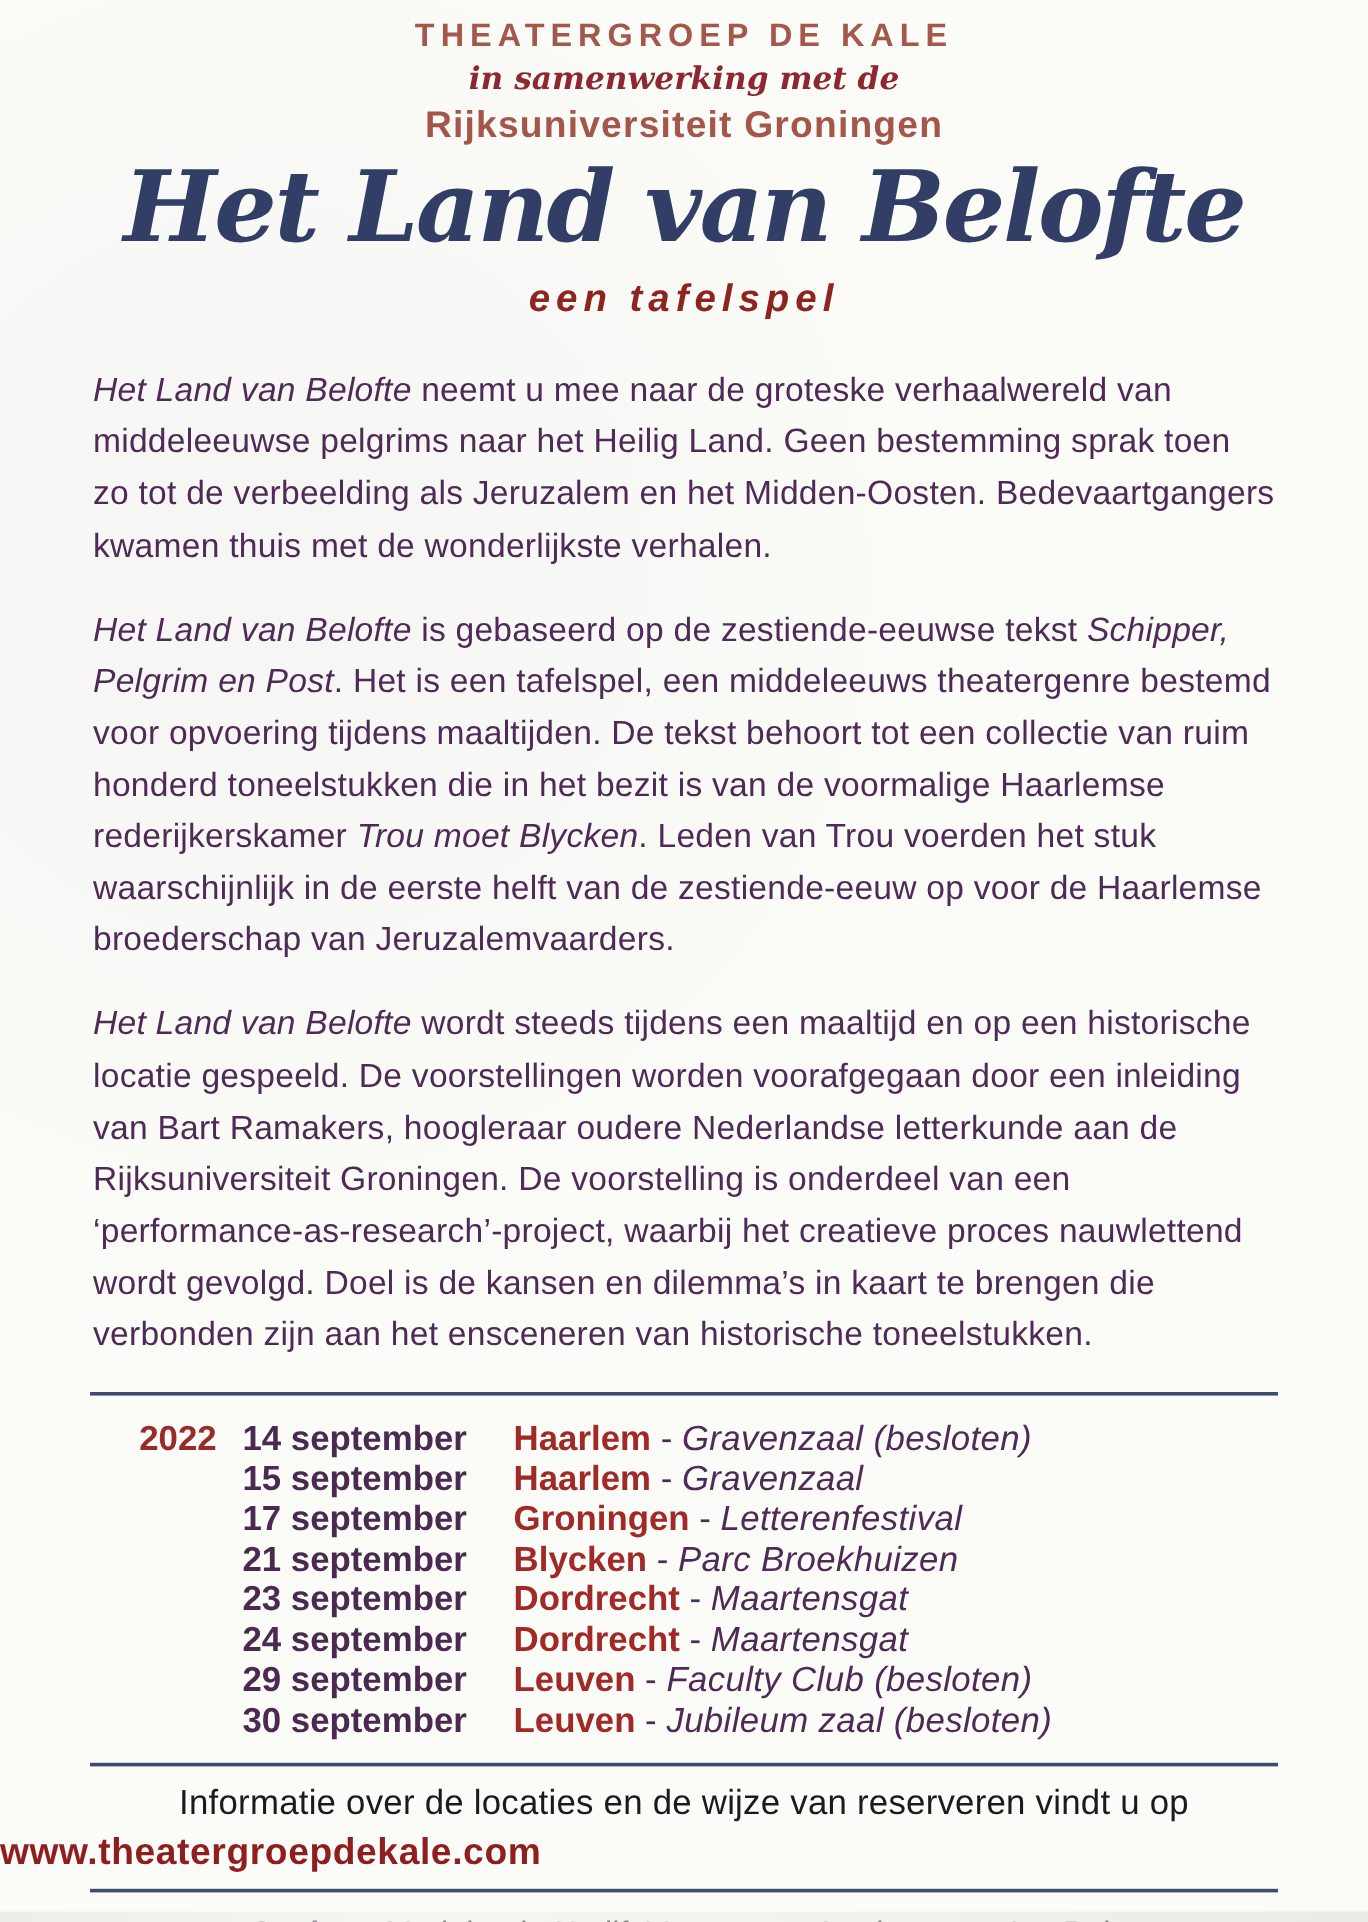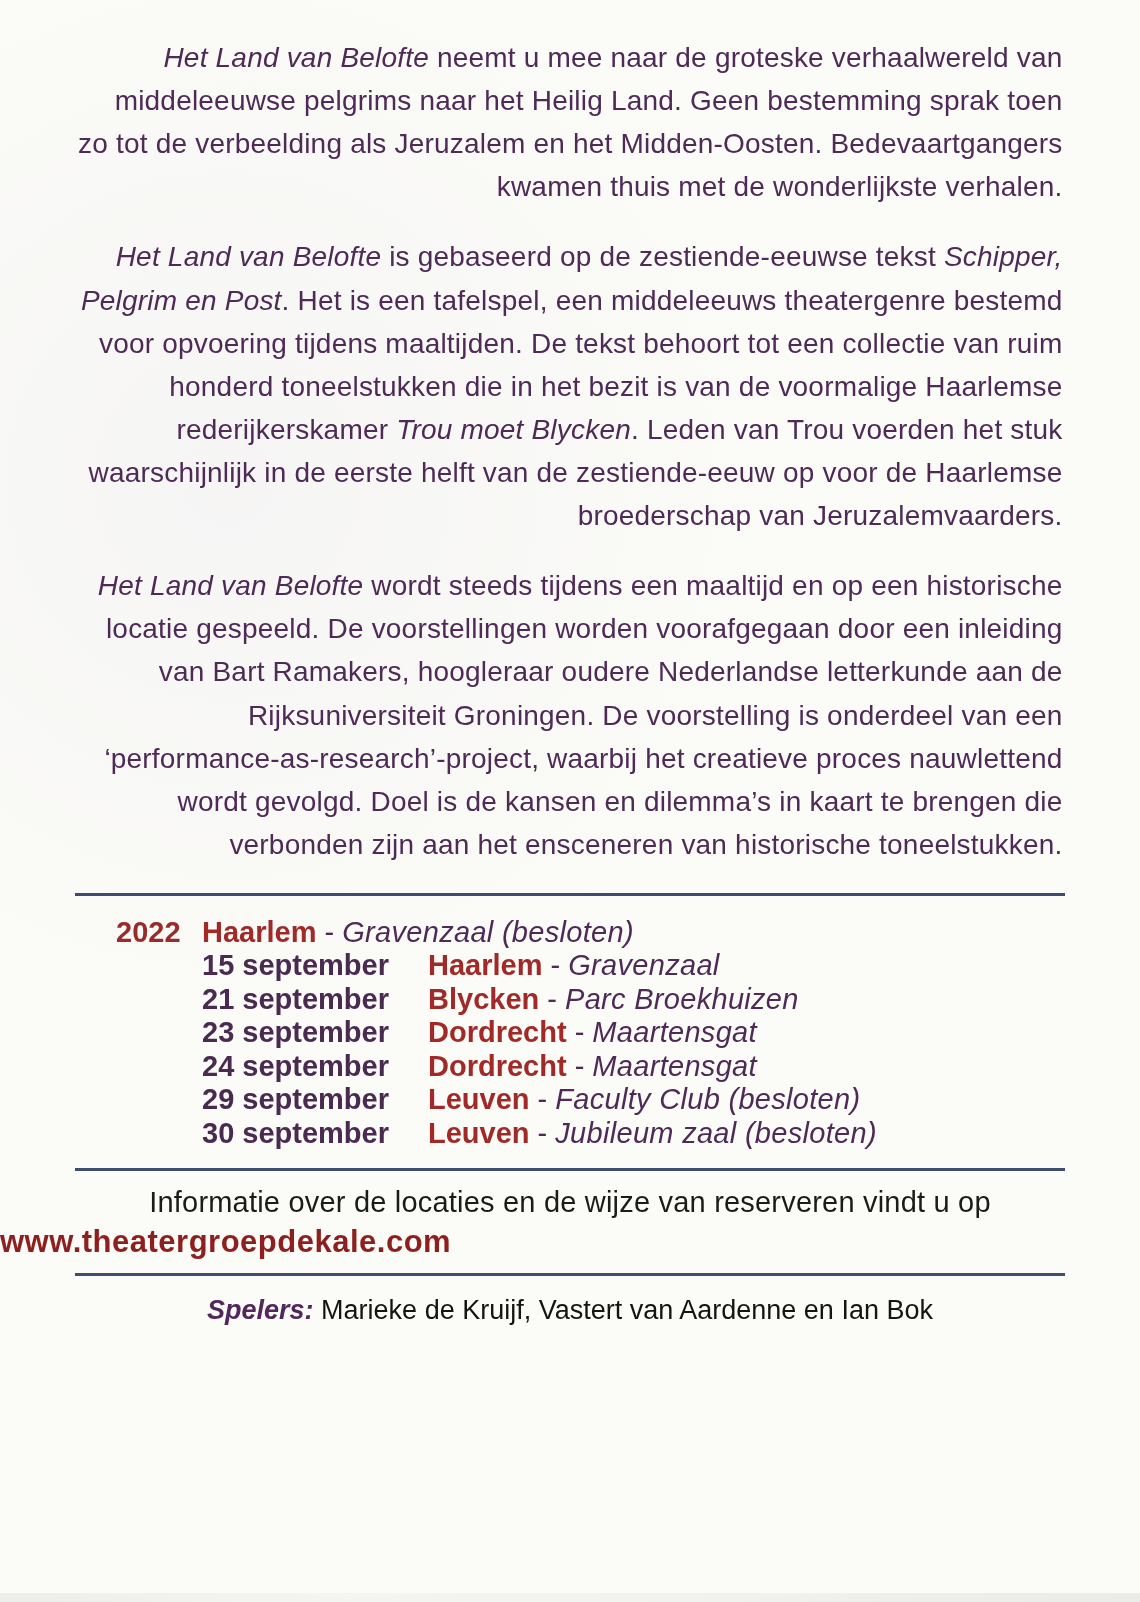--- a/index.html
+++ b/index.html
@@ -35,21 +35,21 @@
     font-size: 82px; line-height: 1.1; letter-spacing: -2px;
     color: #333e66; margin: 6px 0 0 0; white-space: nowrap;
   }
   .subtitle {
     font-size: 32px; font-weight: bold; font-style: italic; letter-spacing: 5px;
     color: #8e2420; margin-top: 12px;
   }
   main { margin-top: 36px; }
   .para {
     width: 985px; margin: 0 auto 27px auto;
-    text-align: right;
+    text-align: left;
     font-size: 28px; line-height: 1.54;
     color: #4f2a57;
     letter-spacing: 0.2px;
   }
   .para .it { font-style: italic; }
   hr.rule {
     border: none; border-top: 3px solid #3e4c72;
     width: 990px; margin: 0 auto;
   }
   .rule-top { margin-top: 36px; }
@@ -76,39 +76,52 @@
     position: absolute; left: 0; right: 0; bottom: 0; height: 9px;
     background: linear-gradient(to right, #dde2da 0%, #edf0e9 30%, #e4e8e1 65%, #d8ddd5 100%);
     opacity: 0.5;
   }
 </style>
 </head>
 <body>
 
 <div class="page">
 
+  <header>
+    <div class="org">THEATERGROEP DE KALE</div>
+    <div class="collab">in samenwerking met de</div>
+    <div class="university">Rijksuniversiteit Groningen</div>
+    <h1 class="title">Het Land van Belofte</h1>
+    <div class="subtitle">een tafelspel</div>
+  </header>
 
   <main>
     <div id="paragraphs">
         <p class="para"><span class="it">Het Land van Belofte</span><span> neemt u mee naar de groteske verhaalwereld van middeleeuwse pelgrims naar het Heilig Land. Geen bestemming sprak toen zo tot de verbeelding als Jeruzalem en het Midden-Oosten. Bedevaartgangers kwamen thuis met de wonderlijkste verhalen.</span></p>
         <p class="para"><span class="it">Het Land van Belofte</span><span> is gebaseerd op de zestiende-eeuwse tekst </span><span class="it">Schipper, Pelgrim en Post</span><span>. Het is een tafelspel, een middeleeuws theatergenre bestemd voor opvoering tijdens maaltijden. De tekst behoort tot een collectie van ruim honderd toneelstukken die in het bezit is van de voormalige Haarlemse rederijkerskamer </span><span class="it">Trou moet Blycken</span><span>. Leden van Trou voerden het stuk waarschijnlijk in de eerste helft van de zestiende-eeuw op voor de Haarlemse broederschap van Jeruzalemvaarders.</span></p>
         <p class="para"><span class="it">Het Land van Belofte</span><span> wordt steeds tijdens een maaltijd en op een historische locatie gespeeld. De voorstellingen worden voorafgegaan door een inleiding van Bart Ramakers, hoogleraar oudere Nederlandse letterkunde aan de Rijksuniversiteit Groningen. De voorstelling is onderdeel van een ‘performance-as-research’-project, waarbij het creatieve proces nauwlettend wordt gevolgd. Doel is de kansen en dilemma’s in kaart te brengen die verbonden zijn aan het ensceneren van historische toneelstukken.</span></p>
       </div>
 
     <hr class="rule rule-top">
 
     <div id="schedule" class="schedule">
         <div class="srow">
           <span class="syear">2022</span>
+          <span class="sdate">14 september</span>
           <span class="sevent"><span class="scity">Haarlem</span><span class="ssep"> - </span><span class="svenue">Gravenzaal (besloten)</span></span>
         </div>
         <div class="srow">
           <span class="syear"></span>
           <span class="sdate">15 september</span>
           <span class="sevent"><span class="scity">Haarlem</span><span class="ssep"> - </span><span class="svenue">Gravenzaal</span></span>
+        </div>
+        <div class="srow">
+          <span class="syear"></span>
+          <span class="sdate">17 september</span>
+          <span class="sevent"><span class="scity">Groningen</span><span class="ssep"> - </span><span class="svenue">Letterenfestival</span></span>
         </div>
         <div class="srow">
           <span class="syear"></span>
           <span class="sdate">21 september</span>
           <span class="sevent"><span class="scity">Blycken</span><span class="ssep"> - </span><span class="svenue">Parc Broekhuizen</span></span>
         </div>
         <div class="srow">
           <span class="syear"></span>
           <span class="sdate">23 september</span>
           <span class="sevent"><span class="scity">Dordrecht</span><span class="ssep"> - </span><span class="svenue">Maartensgat</span></span>

